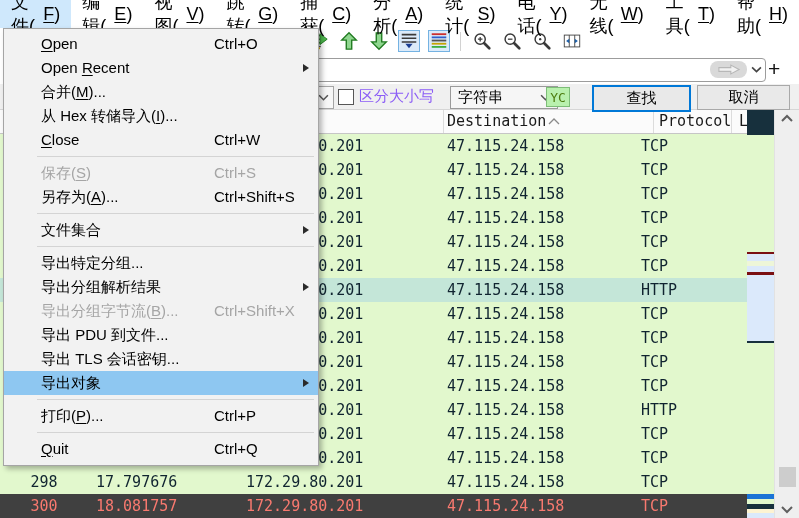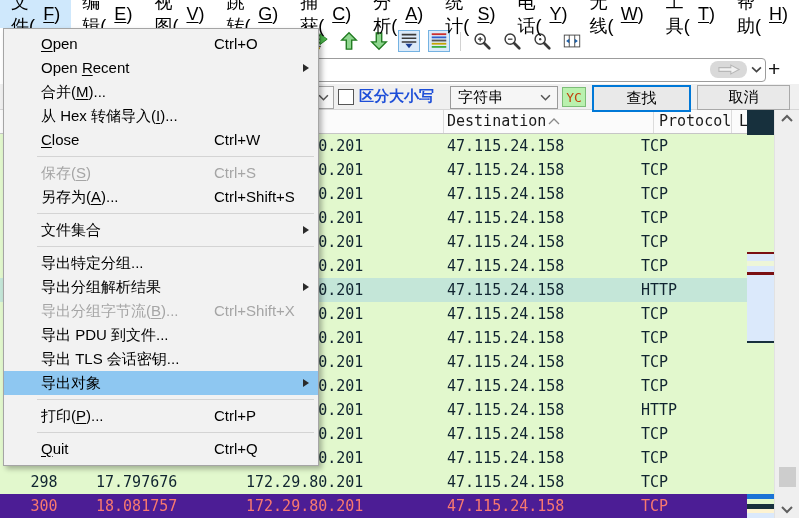--- a/index.html
+++ b/index.html
@@ -34,47 +34,47 @@
   .plus-btn{position:absolute;left:768px;top:0px;font-size:21px;color:#111;line-height:26px;}
 
   
   .findbar{position:absolute;left:0;top:84px;right:0;height:26px;background:#f0f0f0;z-index:5;
            border-bottom:1px solid #d6d6d6;box-sizing:border-box;font-size:15px;}
   .partial-combo{position:absolute;left:220px;top:2px;width:112px;height:21px;background:#f7f7f7;
                  border:1px solid #a5a5a5;}
   .partial-combo svg{position:absolute;right:4px;top:7px;width:11px;height:7px;}
   .case-box{position:absolute;left:338px;top:5px;width:14px;height:14px;background:#fff;
             border:1px solid #565656;}
-  .case-label{position:absolute;left:359px;top:3px;color:#1d4ed8;font-weight:bold;}
+  .case-label{position:absolute;left:359px;top:3px;color:#8b5cf6;}
   .type-combo{position:absolute;left:450px;top:2px;width:106px;height:21px;background:#f6f6f6;
               border:1px solid #9a9a9a;}
   .type-combo .val{position:absolute;left:7px;top:1px;}
   .type-combo svg{position:absolute;right:6px;top:7px;width:11px;height:7px;}
-  .yc-badge{position:absolute;left:562px;top:3px;width:22px;height:18px;background:#b9f1ae;
+  .yc-badge{position:absolute;left:546px;top:3px;width:22px;height:18px;background:#b9f1ae;
             border:1px solid #7dbd78;font-family:"DejaVu Sans Mono",monospace;font-size:13px;
-            display:flex;align-items:center;justify-content:center;color:#c2410c;}
+            display:flex;align-items:center;justify-content:center;color:#4d7c0f;}
   .btn{position:absolute;top:1px;height:23px;background:#e9e9e9;font-size:15px;color:#000;
        display:flex;align-items:center;justify-content:center;font-family:"Liberation Sans",sans-serif;}
   .find-btn{left:592px;width:95px;border:2px solid #0078d7;}
   .cancel-btn{left:697px;width:91px;border:1px solid #a9a9a9;}
 
   
   .plist{position:absolute;left:0;top:110px;right:0;bottom:0;background:#fff;z-index:1;}
   .phead{position:absolute;left:0;top:0;width:747px;height:24px;background:#fbfbfb;
          border-bottom:1px solid #c6c6c6;box-sizing:border-box;
          font-family:"DejaVu Sans Mono",monospace;font-size:15px;color:#1a1a1a;}
   .hcell{position:absolute;top:2px;}
   .hline{position:absolute;top:0;width:1px;height:23px;background:#dcdcdc;}
   .sorticon{position:absolute;left:548px;top:1px;width:12px;height:7px;}
   .prows{position:absolute;left:0;top:24px;width:747px;}
   .prow{position:relative;width:747px;height:24px;overflow:hidden;
         font-family:"DejaVu Sans Mono",monospace;font-size:15px;color:#102430;}
   .prow.green{background:#e2f8cd;}
   .prow.teal{background:#c4e6d8;}
-  .prow.dark{background:#4c1d95;color:#f8796f;}
+  .prow.dark{background:#404040;color:#f8796f;}
   .pc{position:absolute;top:3px;white-space:pre;}
   .pc-no{left:0;width:88px;text-align:center;}
   .pc-time{left:96px;}
   .pc-src{left:246px;}
   .pc-dst{left:447px;}
   .pc-proto{left:641px;}
 
   
   .minimap{position:absolute;left:747px;top:0;width:27px;height:408px;}
   .mseg{width:27px;}

